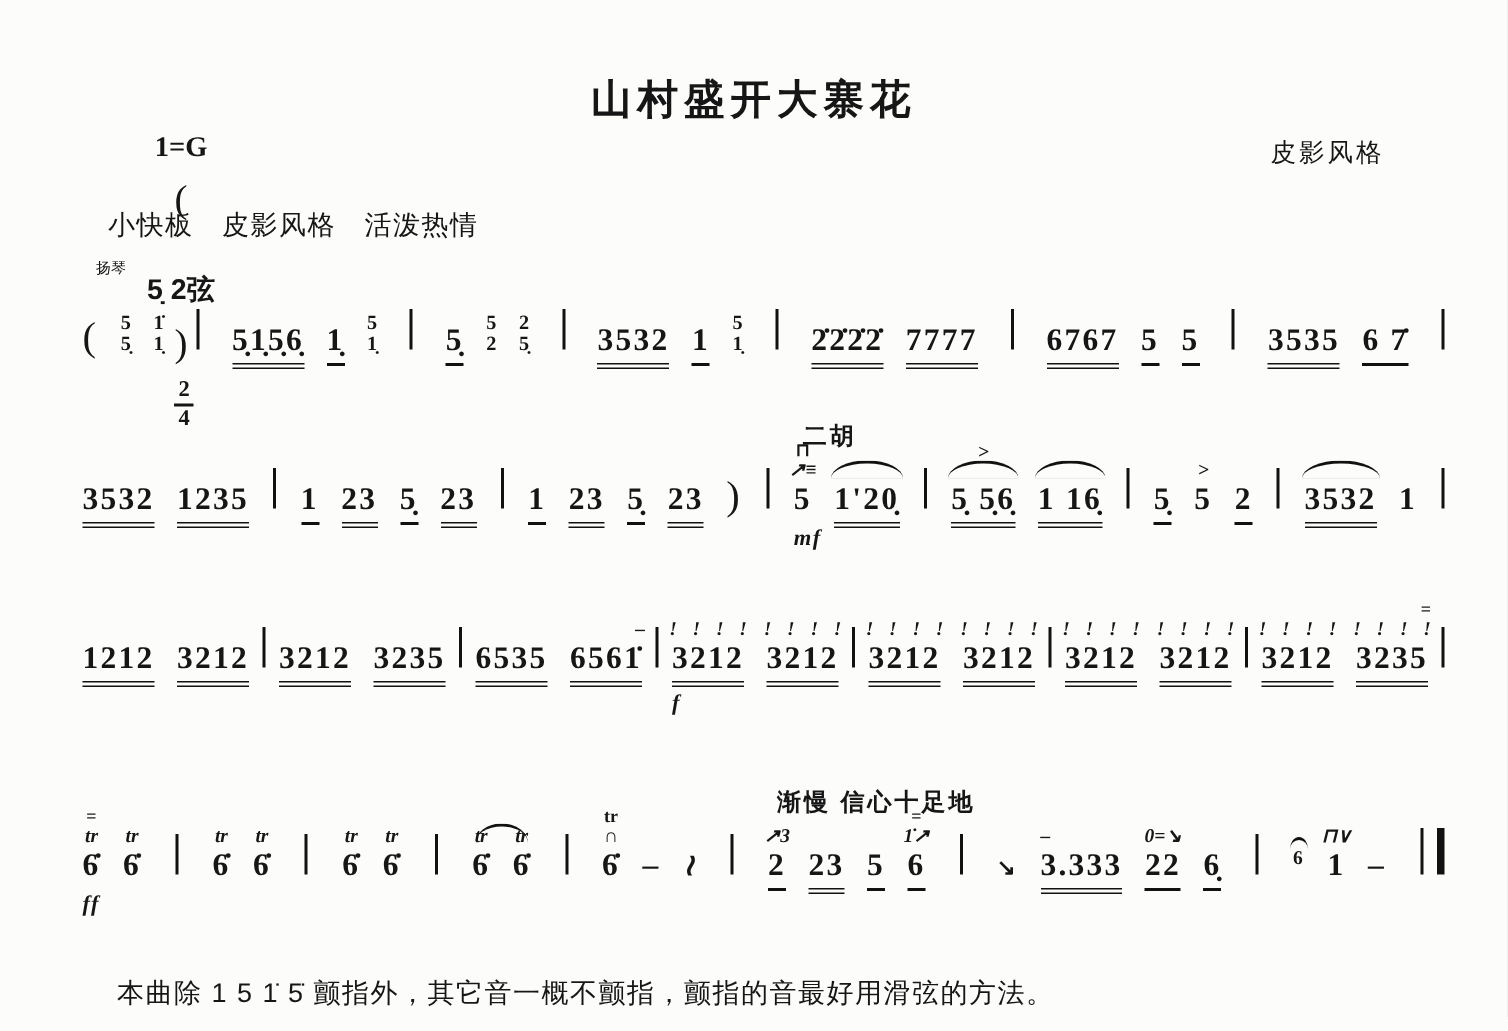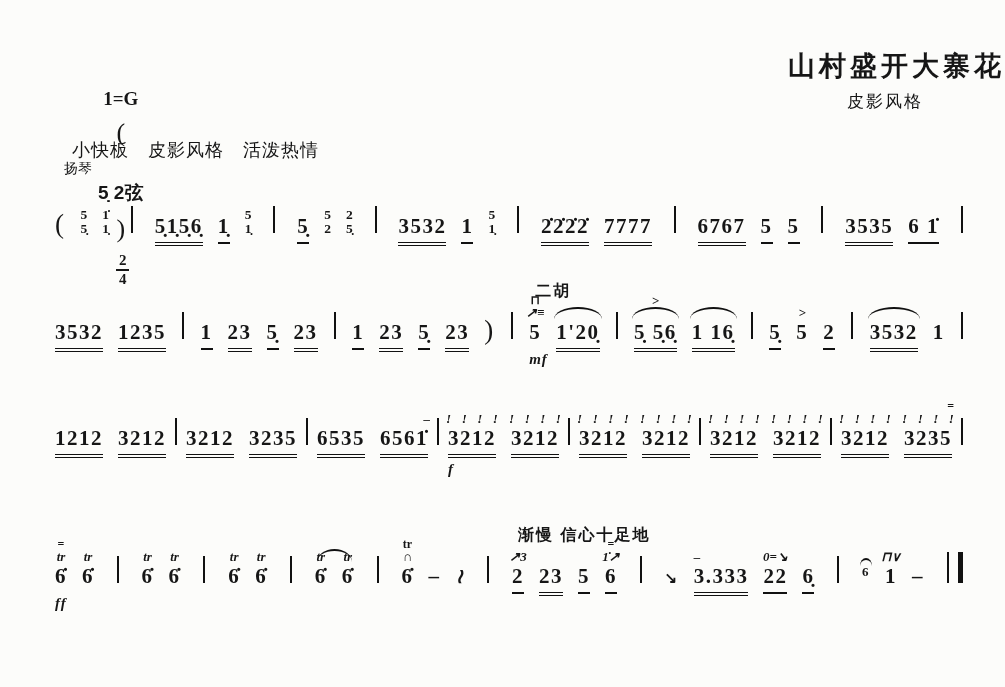--- a/index.html
+++ b/index.html
@@ -1,30 +1,30 @@
 <!DOCTYPE html>
 <html><head>
 <meta charset="utf-8">
 <style>
   html,body{margin:0;padding:0;background:#e8e8e6;}
   #page{position:relative;width:1005px;height:687px;background:#fcfcfa;color:#161616;
         font-family:"Liberation Sans", sans-serif;overflow:hidden;margin:0 auto;}
   
-  .title{position:absolute;top:48px;left:0;width:100%;text-align:right;
+  .title{position:absolute;top:48px;left:0;width:100%;text-align:center;
          font-size:27px;font-weight:bold;letter-spacing:4px;}
   .composer{position:absolute;top:90px;right:82px;font-size:17px;letter-spacing:2px;}
   .keyline{position:absolute;top:88px;left:98px;font-size:19px;font-weight:bold;
            font-family:"Liberation Serif", serif;display:flex;align-items:center;gap:8px;flex-direction:column;}
   .keyline .cjk{font-family:"Liberation Sans", sans-serif;margin-top:24px;}
   .paren-big{font-size:26px;font-weight:normal;}
   .frac{display:inline-flex;flex-direction:column;align-items:center;font-size:15px;
         line-height:1.15;font-weight:bold;margin-left:4px;}
   .frac .num{border-bottom:2px solid #161616;padding:0 3px;}
   .tempo{position:absolute;top:138px;left:72px;font-size:18px;letter-spacing:1px;}
-  .inst1{position:absolute;top:160px;left:64px;font-size:14px;text-align:center;}
+  .inst1{position:absolute;top:172px;left:64px;font-size:10px;text-align:center;}
   .footnote{position:absolute;top:650px;left:78px;font-size:18px;letter-spacing:1px;white-space:nowrap;}
   
   #score{position:absolute;left:0;top:0;width:100%;height:100%;}
   .system{position:absolute;left:55px;right:42px;display:flex;
           justify-content:space-between;align-items:baseline;}
   .measure{position:relative;display:flex;align-items:baseline;gap:15px;}
   .measure.m-arc::before{content:"";position:absolute;left:2px;right:2px;top:-15px;height:11px;
           border-top:2px solid #111;border-radius:50% / 100% 100% 0 0;}
   .measure-label{position:absolute;bottom:calc(100% + 18px);left:6px;font-size:16px;
           font-weight:bold;white-space:nowrap;letter-spacing:2px;font-family:"Liberation Sans",sans-serif;margin-top:21px;}
@@ -110,21 +110,21 @@
         </div>
         <span class="bar"></span>
         <div class="measure">
           <span class="tok u2"><span class="note">6767</span></span>
           <span class="tok u1"><span class="note">5</span></span>
           <span class="tok u1"><span class="note">5</span></span>
         </div>
         <span class="bar"></span>
         <div class="measure">
           <span class="tok u2"><span class="note">3535</span></span>
-          <span class="tok u1"><span class="note">6 1̇</span></span>
+          <span class="tok u1"><span class="note">6 7̇</span></span>
         </div>
         <span class="bar"></span>
       </div>
       <div class="system" style="top: 312px;">
         <div class="measure">
           <span class="tok u2"><span class="note">3532</span></span>
           <span class="tok u2"><span class="note">1235</span></span>
         </div>
         <span class="bar"></span>
         <div class="measure">
@@ -286,13 +286,14 @@
         <span class="bar"></span>
         <div class="measure">
           <span class="tok cls-grace arc"><span class="note">6</span></span>
           <span class="tok"><span class="note">1</span><span class="above">⊓∨</span></span>
           <span class="tok cls-dash"><span class="note">–</span></span>
         </div>
         <span class="bar final"></span>
       </div>
     </div>
 
+  <div class="footnote">本曲除 1 5 1̇ 5̇ 颤指外，其它音一概不颤指，颤指的音最好用滑弦的方法。</div>
 </div>
 
 </body></html>

